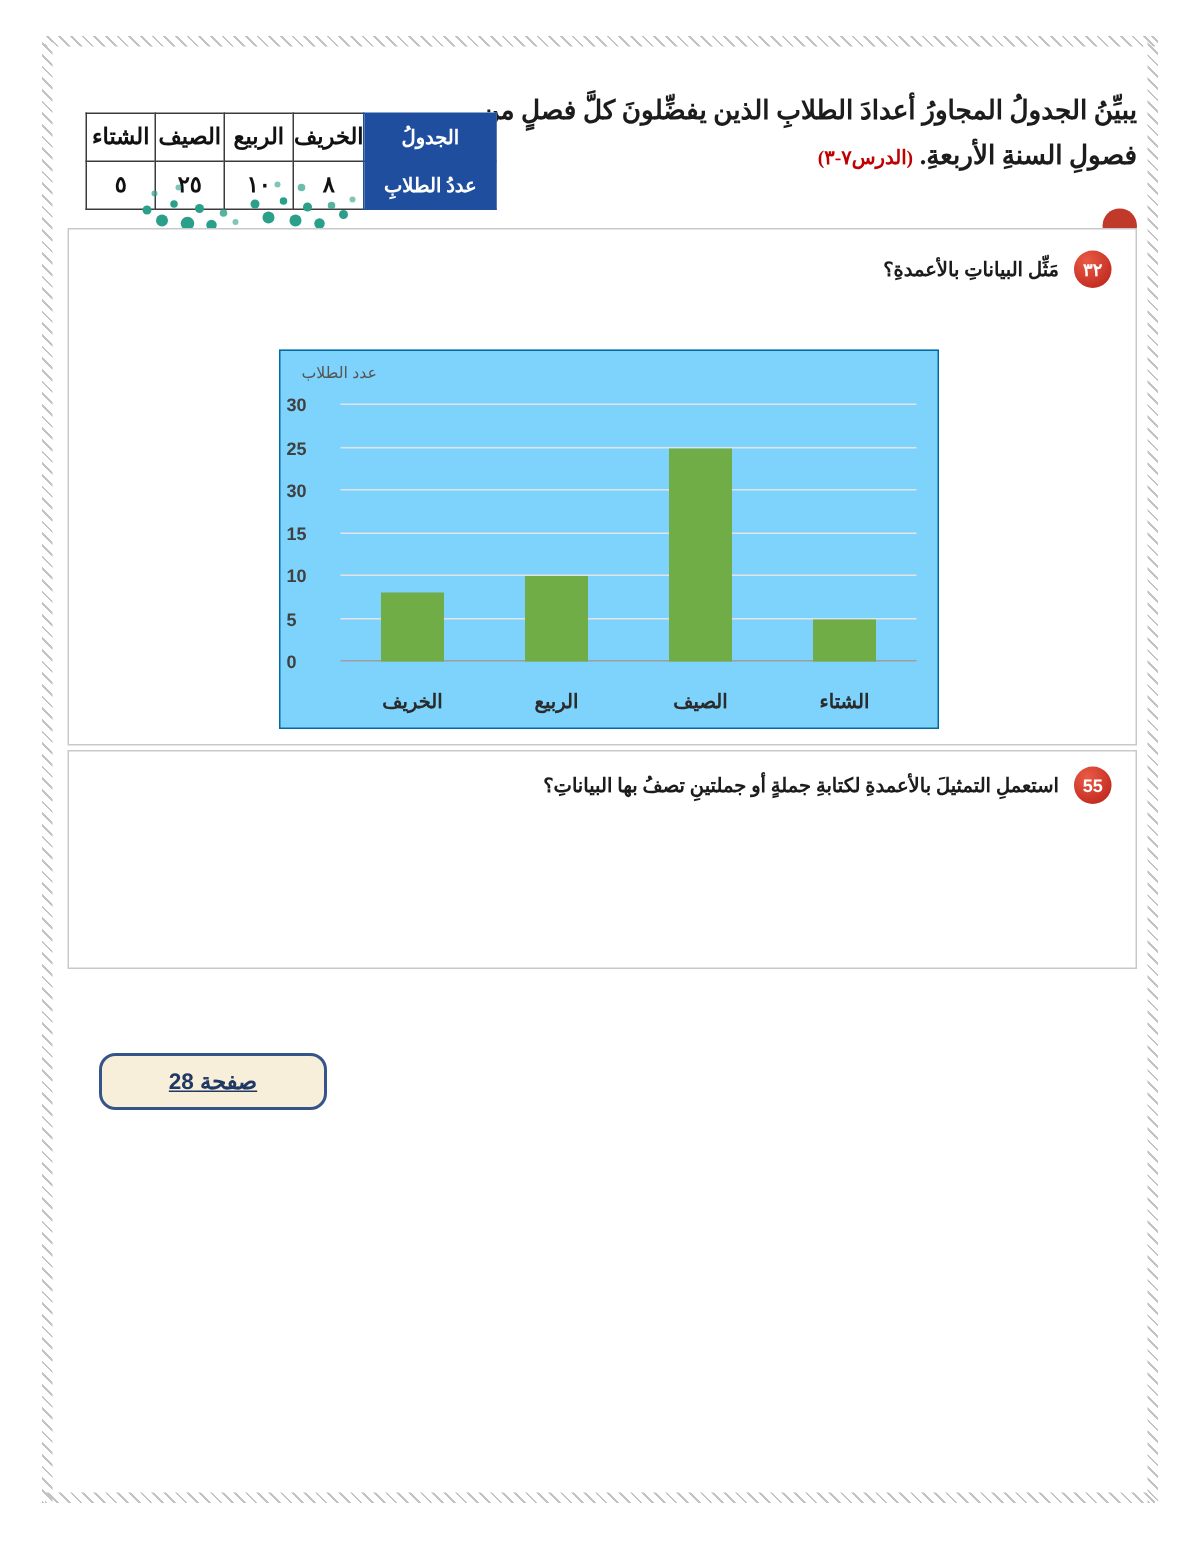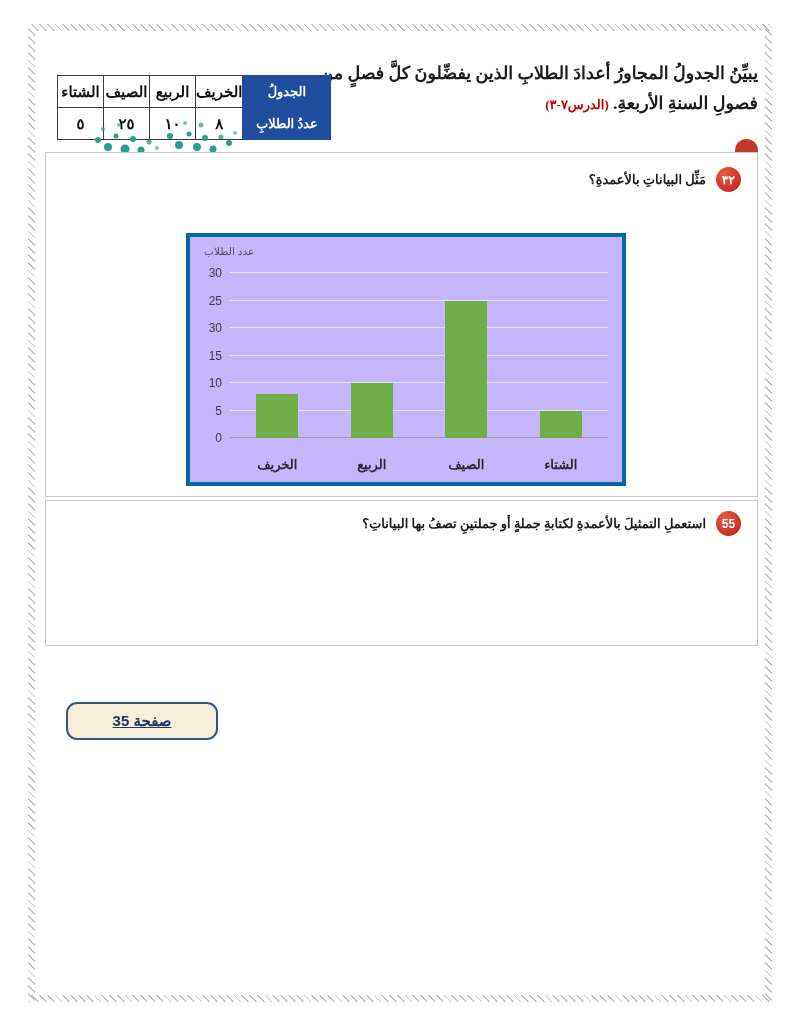--- a/index.html
+++ b/index.html
@@ -72,32 +72,32 @@
     font-size: 12px; font-weight: 700; text-align: center;
   }
   .q-text {
     font-family: "Liberation Serif", serif; font-weight: 700;
     font-size: 13px; color: #1c1c1c;
   }
 
   
   .chart {
     position: absolute; left: 140px; top: 80px; width: 440px; height: 253px;
-    border: 4px solid #0369a1; background: #c4b5fd;
+    border: 1px solid #0369a1; background: #7dd3fc;
   }
   .chart .ylabel {
     position: absolute; top: 8px; left: 14px; direction: rtl;
     font-size: 10.5px; color: #555;
   }
   .plot { position: absolute; left: 40px; right: 14px; top: 36px; bottom: 44px; }
   .gridline { position: absolute; left: 0; right: 0; height: 1px; background: #e4e4e4; z-index: 0; }
   .gridline.zero { background: #9e9e9e; }
   .ytick {
-    position: absolute; left: -36px; width: 28px; text-align: right;
-    font-size: 12px; font-weight: 400; color: #404040; line-height: 16px;
+    position: absolute; left: -36px; width: 28px; 
+    font-size: 12px; font-weight: 700; color: #404040; line-height: 16px;
   }
   .bars { position: absolute; left: 0; right: 0; top: 0; bottom: 0; display: flex; z-index: 1; }
   .bar-slot { flex: 1; position: relative; }
   .bar { position: absolute; bottom: 0; left: 50%; transform: translateX(-50%); width: 42px; }
   .xlabels { position: absolute; left: 40px; right: 14px; bottom: 10px; display: flex; }
   .xlabel {
     flex: 1; text-align: center; direction: rtl;
     font-size: 13px; font-weight: 700; color: #2b2b2b;
   }
 
@@ -230,14 +230,14 @@
   <div class="q-row">
     <div class="q-badge">55</div>
     <div class="q-text">استعملِ التمثيلَ بالأعمدةِ لكتابةِ جملةٍ أو جملتينِ تصفُ بها البياناتِ؟</div>
   </div>
 
   <div class="answers">
   </div>
 </section>
 
 <div class="page-badge">
-  <span>صفحة 35</span>
+  <span>صفحة 28</span>
 </div>
 
 </body></html>

